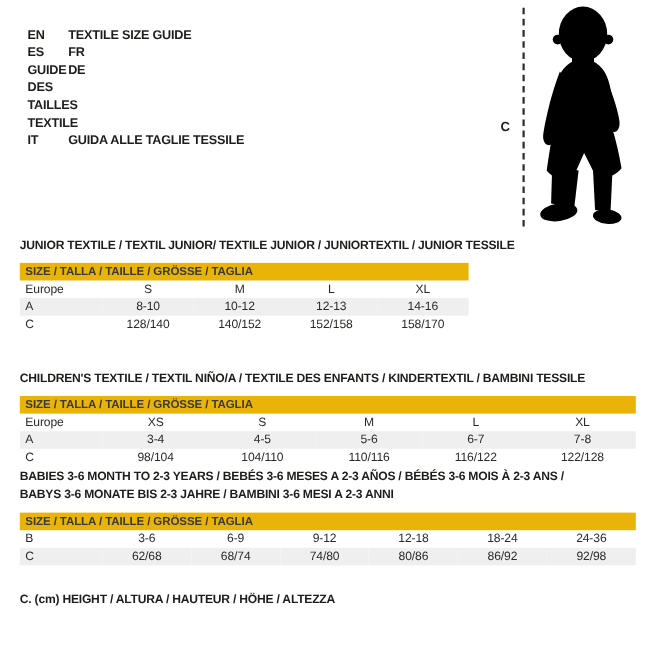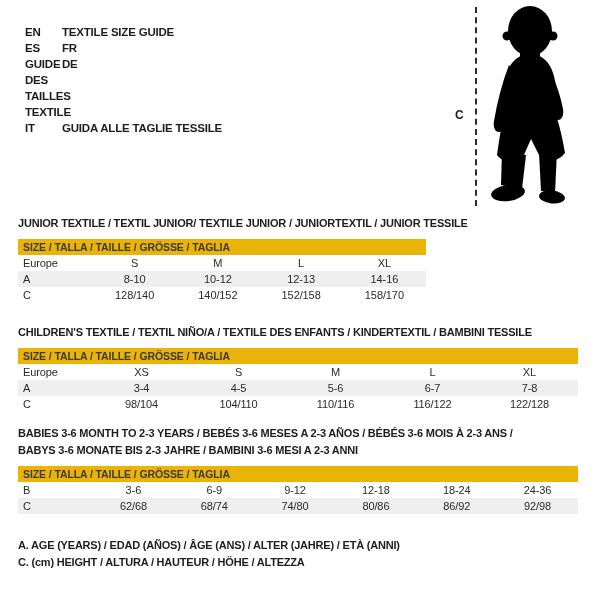--- a/index.html
+++ b/index.html
@@ -20,21 +20,21 @@
   .size-section{position:absolute;left:18px;}
   .tbl-title{font-size:11px;font-weight:700;line-height:17px;letter-spacing:-0.2px;margin-bottom:7px;white-space:nowrap;}
   .tbl-header{height:16px;line-height:16px;background:#eab308;font-size:10.5px;font-weight:700;
     padding-left:5px;letter-spacing:-0.1px;color:#3a3a38;}
   table.tbl{border-collapse:collapse;table-layout:fixed;width:100%;}
   table.tbl td{height:16px;font-size:11px;font-weight:400;text-align:center;padding:0;
     color:#2a2a28;letter-spacing:-0.1px;white-space:nowrap;}
   table.tbl td:first-child{width:70px;text-align:left;padding-left:5px;margin-top:40px;}
   table.tbl tr.stripe{background:#efefef;}
   #junior-section{top:215px;width:408px;}
-  #children-section{top:324px;width:560px;}
+  #children-section{top:336px;width:560px;}
   #babies-section{top:425px;width:560px;}
   
   .legend{position:absolute;left:18px;top:537px;font-size:11px;font-weight:700;
     line-height:17px;letter-spacing:-0.2px;}
 </style>
 </head>
 <body>
 
 <div class="langs" id="langs">
     <span>EN</span>
@@ -157,15 +157,14 @@
           <td>74/80</td>
           <td>80/86</td>
           <td>86/92</td>
           <td>92/98</td>
         </tr>
       </tbody>
     </table>
 </section>
 
 <div class="legend" id="legend">
-    <div>A. AGE (YEARS) / EDAD (AÑOS) / ÂGE (ANS) / ALTER (JAHRE) / ETÀ (ANNI)</div>
     <div>C. (cm) HEIGHT / ALTURA / HAUTEUR / HÖHE / ALTEZZA</div>
   </div>
 
 </body></html>

